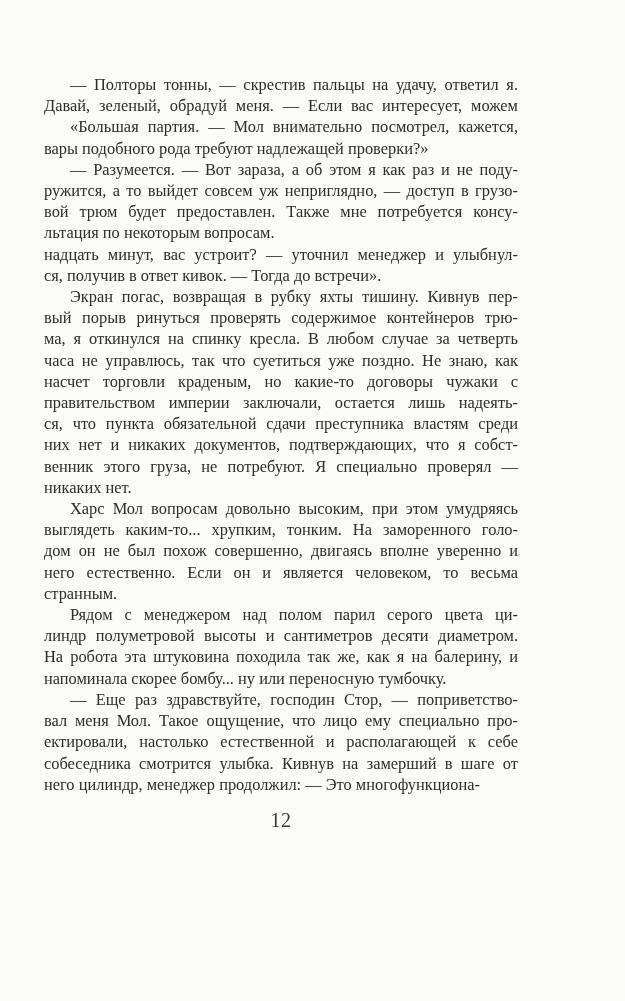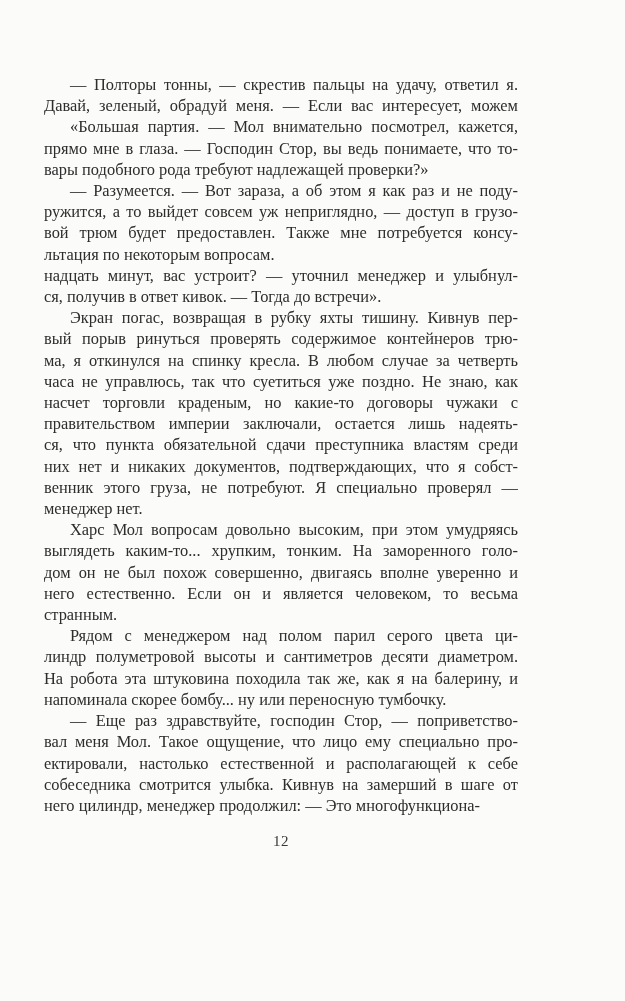--- a/index.html
+++ b/index.html
@@ -36,37 +36,36 @@
   }
   .line.first {
     text-indent: 26px;
   }
   .line.last {
     text-align-last: left;
   }
   .page-number {
     margin-top: 15px;
     text-align: center;
-    font-size: 15px;
+    font-size: 20px;
     letter-spacing: 0.5px;
     color: #383838;
   }
 </style>
 </head>
 <body>
 
 <div class="page">
   <div class="text-block">
       <div class="paragraph">
         <div class="line first">— Полторы тонны, — скрестив пальцы на удачу, ответил я.</div>
         <div class="line">Давай, зеленый, обрадуй меня. — Если вас интересует, можем</div>
       </div>
       <div class="paragraph">
         <div class="line first">«Большая партия. — Мол внимательно посмотрел, кажется,</div>
-        <div class="line">прямо мне в глаза. — Господин Стор, вы ведь понимаете, что то-</div>
         <div class="line last">вары подобного рода требуют надлежащей проверки?»</div>
       </div>
       <div class="paragraph">
         <div class="line first">— Разумеется. — Вот зараза, а об этом я как раз и не поду-</div>
         <div class="line">ружится, а то выйдет совсем уж неприглядно, — доступ в грузо-</div>
         <div class="line">вой трюм будет предоставлен. Также мне потребуется консу-</div>
         <div class="line last">льтация по некоторым вопросам.</div>
       </div>
       <div class="paragraph">
         <div class="line">надцать минут, вас устроит? — уточнил менеджер и улыбнул-</div>
@@ -75,21 +74,21 @@
       <div class="paragraph">
         <div class="line first">Экран погас, возвращая в рубку яхты тишину. Кивнув пер-</div>
         <div class="line">вый порыв ринуться проверять содержимое контейнеров трю-</div>
         <div class="line">ма, я откинулся на спинку кресла. В любом случае за четверть</div>
         <div class="line">часа не управлюсь, так что суетиться уже поздно. Не знаю, как</div>
         <div class="line">насчет торговли краденым, но какие-то договоры чужаки с</div>
         <div class="line">правительством империи заключали, остается лишь надеять-</div>
         <div class="line">ся, что пункта обязательной сдачи преступника властям среди</div>
         <div class="line">них нет и никаких документов, подтверждающих, что я собст-</div>
         <div class="line">венник этого груза, не потребуют. Я специально проверял —</div>
-        <div class="line last">менеджер нет.</div>
+        <div class="line last">никаких нет.</div>
       </div>
       <div class="paragraph">
         <div class="line first">Харс Мол вопросам довольно высоким, при этом умудряясь</div>
         <div class="line">выглядеть каким-то... хрупким, тонким. На заморенного голо-</div>
         <div class="line">дом он не был похож совершенно, двигаясь вполне уверенно и</div>
         <div class="line">него естественно. Если он и является человеком, то весьма</div>
         <div class="line last">странным.</div>
       </div>
       <div class="paragraph">
         <div class="line first">Рядом с менеджером над полом парил серого цвета ци-</div>

